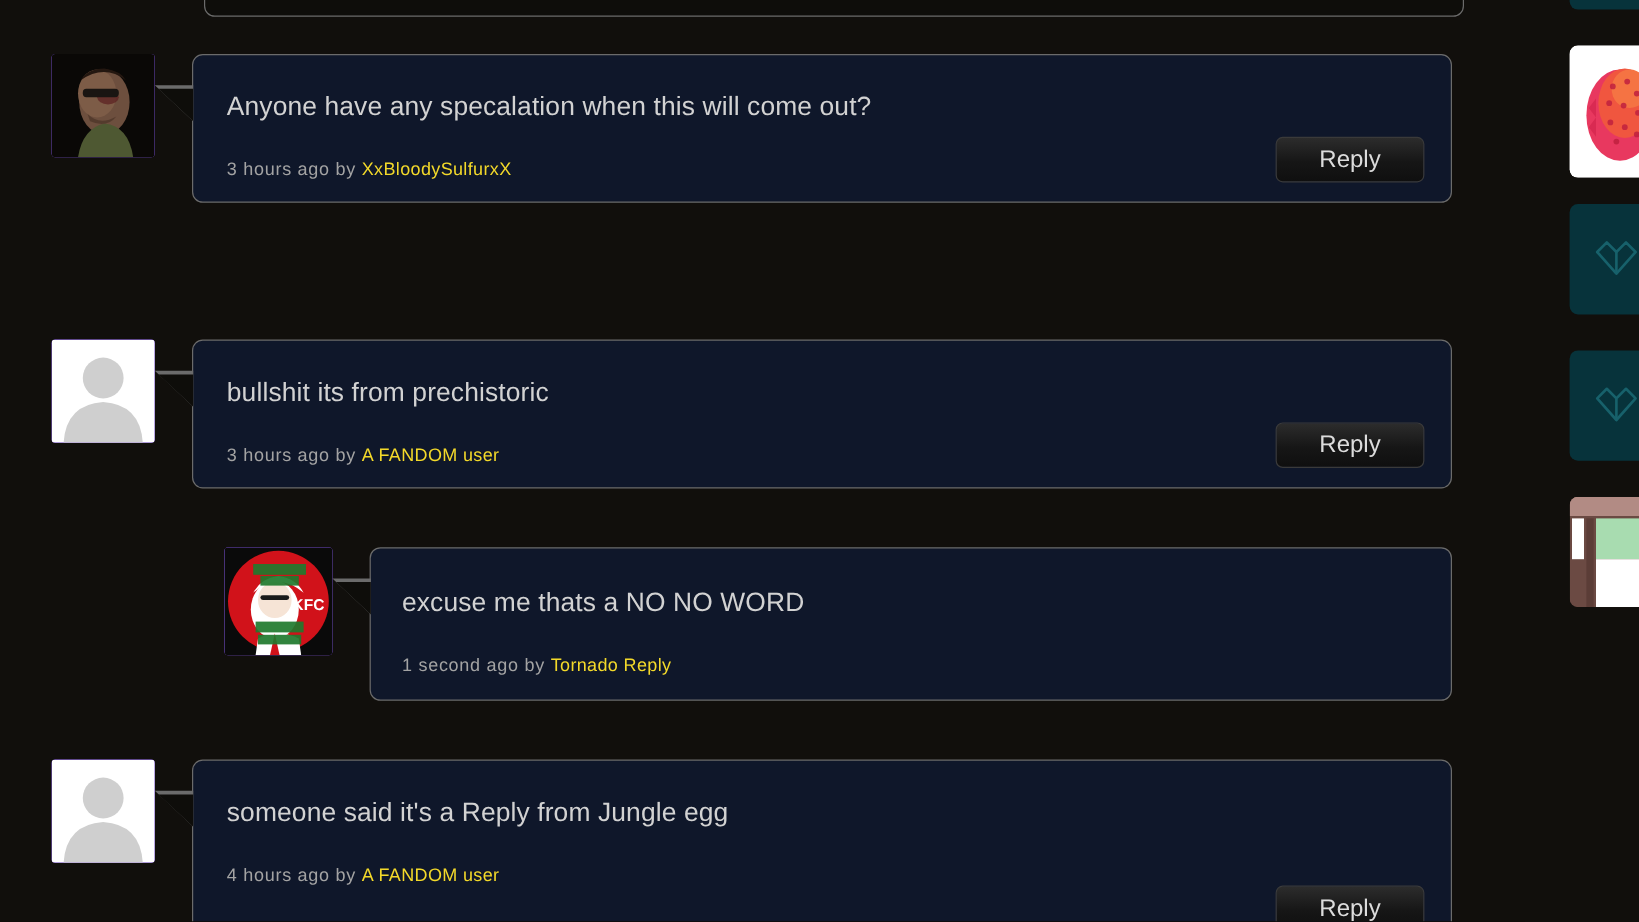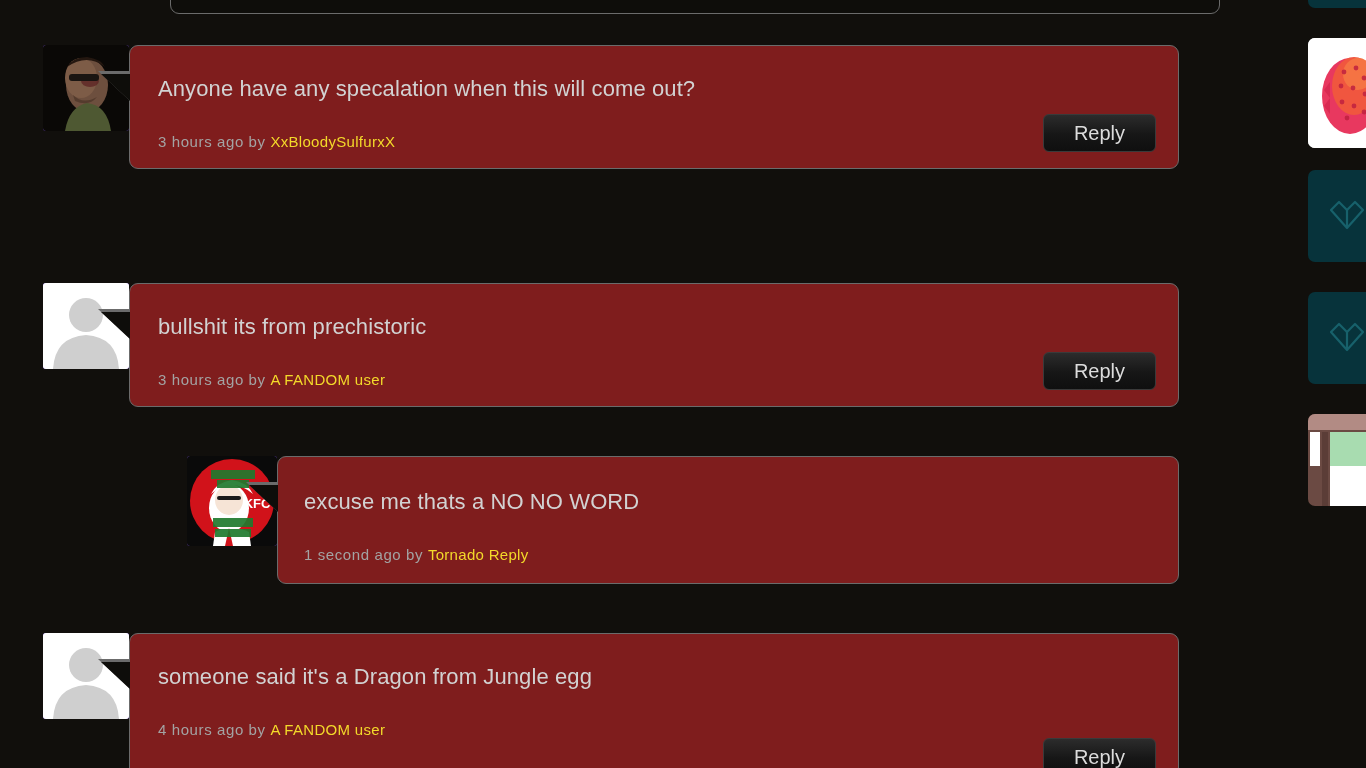--- a/index.html
+++ b/index.html
@@ -45,21 +45,22 @@
     background: #8b5cf6;
     position: relative;
   }
   .avatar.small { width: 90px; height: 90px; flex-basis: 90px; }
 
   .avatar svg { display: block; width: 100%; height: 100%; }
 
   
   .bubble {
     position: relative;
-    background: #7f1d1d;
+    margin-left: 31px;
+    background: #0f172a;
     border: 1px solid #6b6b6b;
     border-radius: 9px;
     padding: 26px 30px 18px 28px;
   }
 
   
   .tail-outer, .tail-inner {
     position: absolute;
     width: 0; height: 0;
     border-style: solid;
@@ -95,21 +96,21 @@
   }
   .meta .author {
     color: #f3d92a;
     letter-spacing: 0.3px;
   }
 
   .reply-btn {
     position: absolute;
     right: 22px;
     bottom: 16px;
-    width: 113px;
+    width: 124px;
     height: 38px;
     border-radius: 6px;
     border: 1px solid #3a3a3a;
     background: linear-gradient(180deg, #2c2c2c 0%, #161616 55%, #0f0f0f 100%);
     color: #dcdcdc;
     font-size: 20px;
     font-family: "Liberation Sans", sans-serif;
     display: flex;
     align-items: center;
     justify-content: center;
@@ -240,21 +241,21 @@
       <div class="avatar">
         <svg viewBox="0 0 86 86">
           <rect width="86" height="86" fill="#ffffff"></rect>
           <circle cx="43" cy="32" r="17" fill="#cfcfcf"></circle>
           <path d="M10 86 Q12 54 43 52 Q74 54 76 86Z" fill="#cfcfcf"></path>
         </svg>
       </div>
       <div class="bubble" style="width:1050px; height:160px;">
         <div class="tail-outer"></div>
         <div class="tail-inner"></div>
-        <div class="ctext">someone said it's a Dragon from Jungle egg</div>
+        <div class="ctext">someone said it's a Reply from Jungle egg</div>
         <div class="meta">
           <span>4 hours ago by</span>
           <span class="author">A FANDOM user</span>
         </div>
         <button class="reply-btn">Reply</button>
       </div>
     </div>
 
   </div>
 

